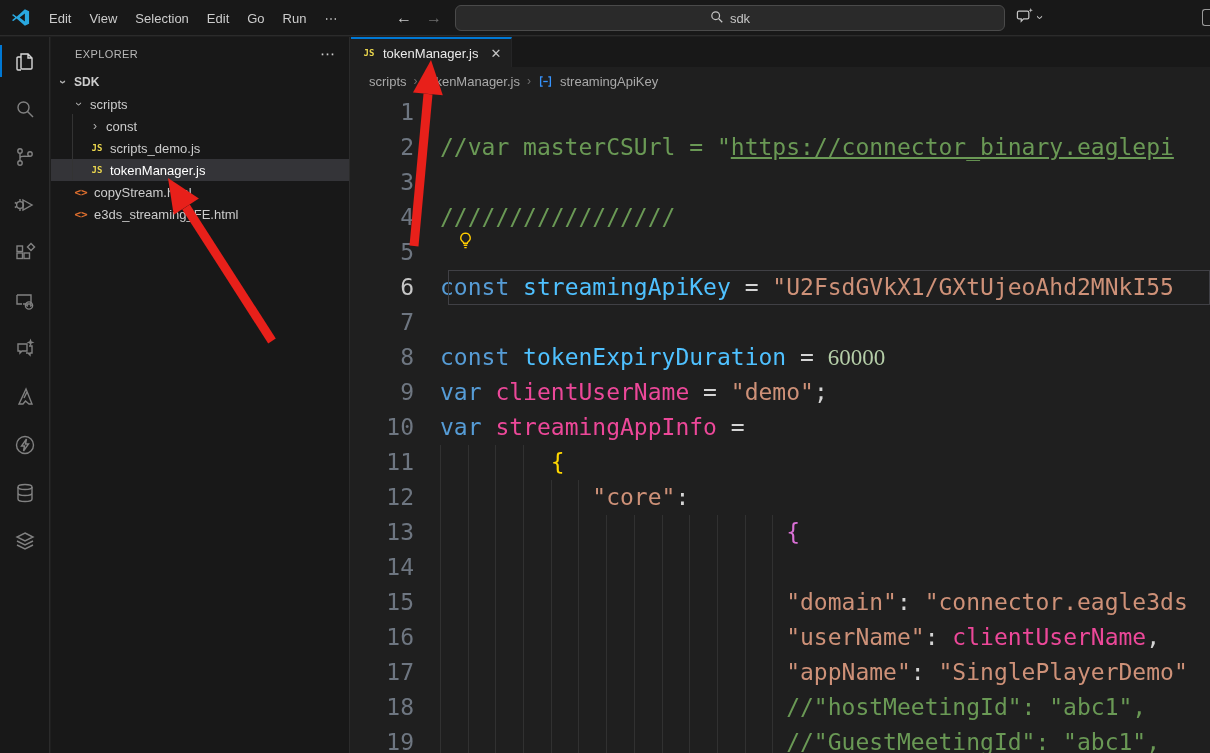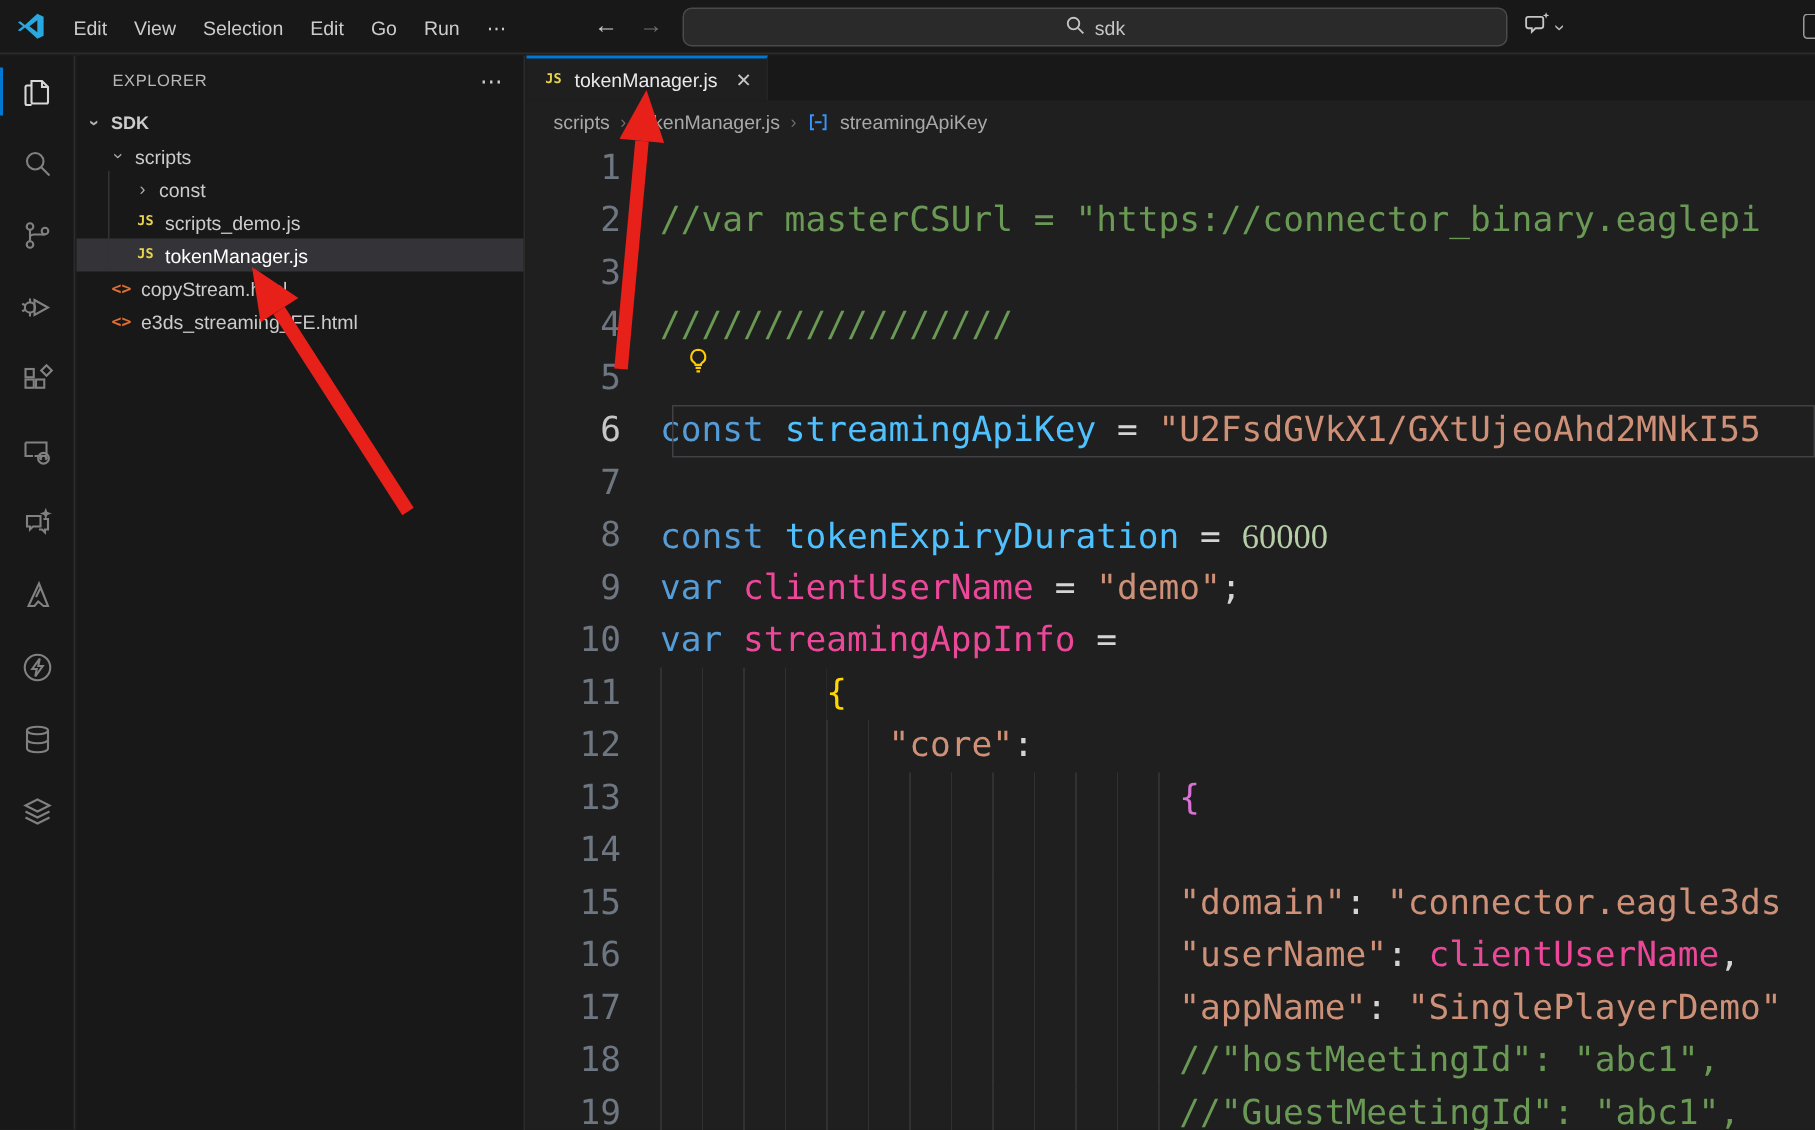--- a/index.html
+++ b/index.html
@@ -67,21 +67,21 @@
     font-family:"DejaVu Sans Mono", monospace; font-size:23px; line-height:35px; white-space:pre; }
   .line { position:relative; height:35px; display:flex; }
   .ln { width:89px; padding-right:26px; text-align:right; color:#6e7681; flex:none; }
   .line.hl .ln { color:#c6c6c6; }
   .line.hl::after { content:""; position:absolute; left:97px; right:0; top:0; bottom:0;
     border:1px solid #404045; pointer-events:none; }
   .codetext { flex:1; }
   .ind { display:inline-block; height:35px; vertical-align:top;
     background:repeating-linear-gradient(90deg,#313131 0,#313131 1px,transparent 1px,transparent 2ch); }
   .tok.cmt { color:#6a9955; }
-  .tok.cmtlink { color:#6a9955; }
+  .tok.cmtlink { color:#6a9955; text-decoration:underline; }
   .tok.kw { color:#569cd6; }
   .tok.cname { color:#4fc1ff; }
   .tok.vname { color:#ec4899; }
   .tok.str { color:#ce9178; }
   .tok.num { color:#b5cea8;font-family:Liberation Serif, serif; }
   .tok.op { color:#d4d4d4; }
   .tok.by { color:#ffd700; }
   .tok.bp { color:#da70d6; }
 
   #lightbulb { position:absolute; left:456px; top:231px; }

